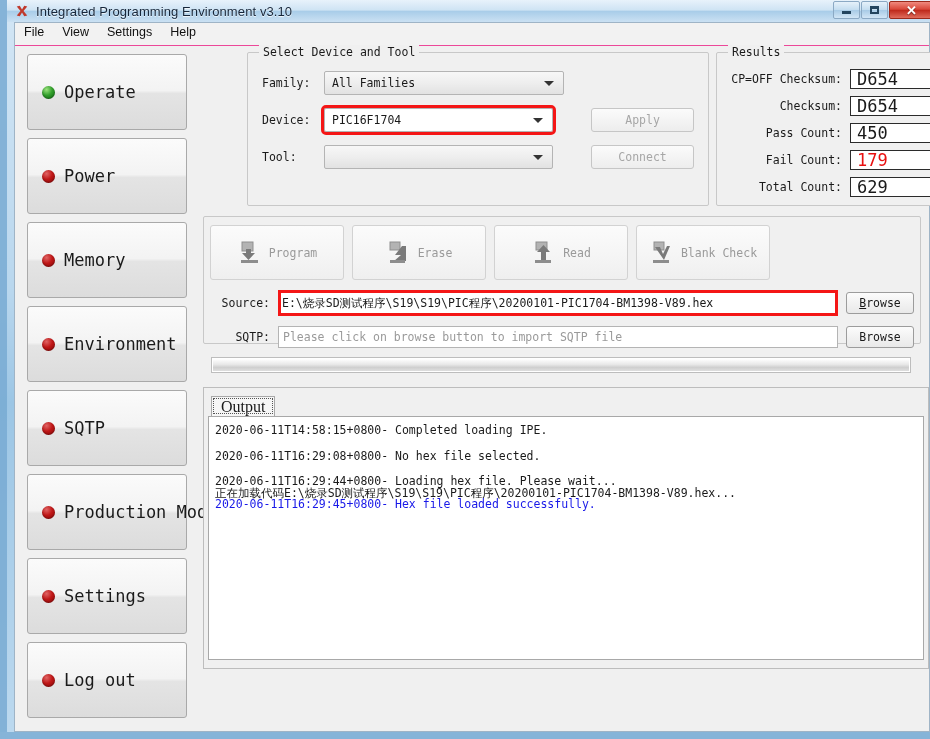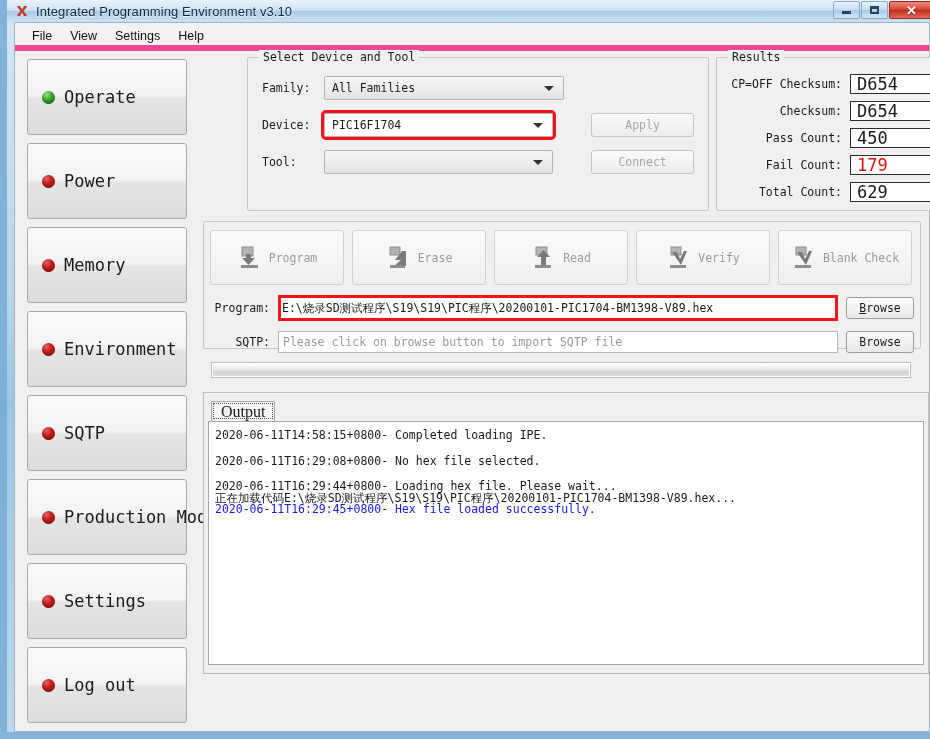--- a/index.html
+++ b/index.html
@@ -67,24 +67,24 @@
   #client {
     position: absolute; left: 7px; top: 22px;
     width: 916px; height: 710px;
     background: #f0f0f0;
     border: 1px solid #9fb4c6;
     box-sizing: border-box;
   }
 
   
   #menubar {
-    height: 22px; display: flex; align-items: flex-end;
-    padding-left: 8px; gap: 0px;
+    height: 22px; display: flex; align-items: flex-start;
+    gap: 0px;
     background: #f2f2f2;
-    border-bottom: 6px solid #ec4899;
+    border-bottom: 1px solid #ec4899;
   }
   .menu-item {
     font-family: "Liberation Sans", sans-serif;
     font-size: 12.5px; color: #111;
     padding: 2px 9px; cursor: default;
   }
 
   
   #body { display: flex; height: 685px; }
 
@@ -443,45 +443,35 @@
               <div class="ico">
                 <svg viewBox="0 0 26 26" xmlns="http://www.w3.org/2000/svg">
                   <rect x="5" y="2" width="11" height="8" fill="#b3b3b3" stroke="#8f8f8f"></rect>
                   <path d="M12.5 5 L19 12 h-4 v8 h-5 v-8 H6 z" fill="#7a7a7a"></path>
                   <rect x="4" y="20" width="16" height="3" fill="#8d8d8d"></rect>
                 </svg>
               </div>
               <div class="lbl">Read</div>
             </div>
 
+
             <div class="act-btn">
               <div class="ico">
                 <svg viewBox="0 0 26 26" xmlns="http://www.w3.org/2000/svg">
                   <rect x="5" y="2" width="10" height="8" fill="#b3b3b3" stroke="#8f8f8f"></rect>
                   <path d="M6 7 h5 l3 7 4-8 h3 l-6 14 z" fill="#7a7a7a"></path>
                   <rect x="4" y="20" width="16" height="3" fill="#8d8d8d"></rect>
                 </svg>
               </div>
-              <div class="lbl">Verify</div>
-            </div>
-
-            <div class="act-btn">
-              <div class="ico">
-                <svg viewBox="0 0 26 26" xmlns="http://www.w3.org/2000/svg">
-                  <rect x="5" y="2" width="10" height="8" fill="#b3b3b3" stroke="#8f8f8f"></rect>
-                  <path d="M6 7 h5 l3 7 4-8 h3 l-6 14 z" fill="#7a7a7a"></path>
-                  <rect x="4" y="20" width="16" height="3" fill="#8d8d8d"></rect>
-                </svg>
-              </div>
               <div class="lbl">Blank Check</div>
             </div>
           </div>
 
           <div class="path-row">
-            <div class="path-label">Program:</div>
+            <div class="path-label">Source:</div>
             <div class="path-field hlred">
               <span class="clip">E:\烧录SD测试程序\S19\S19\PIC程序\20200101-PIC1704-BM1398-V89.hex</span>
             </div>
             <div class="browse-btn">
                 <u>B</u>
                 <span>rowse</span>
               </div>
           </div>
 
           <div class="path-row">

